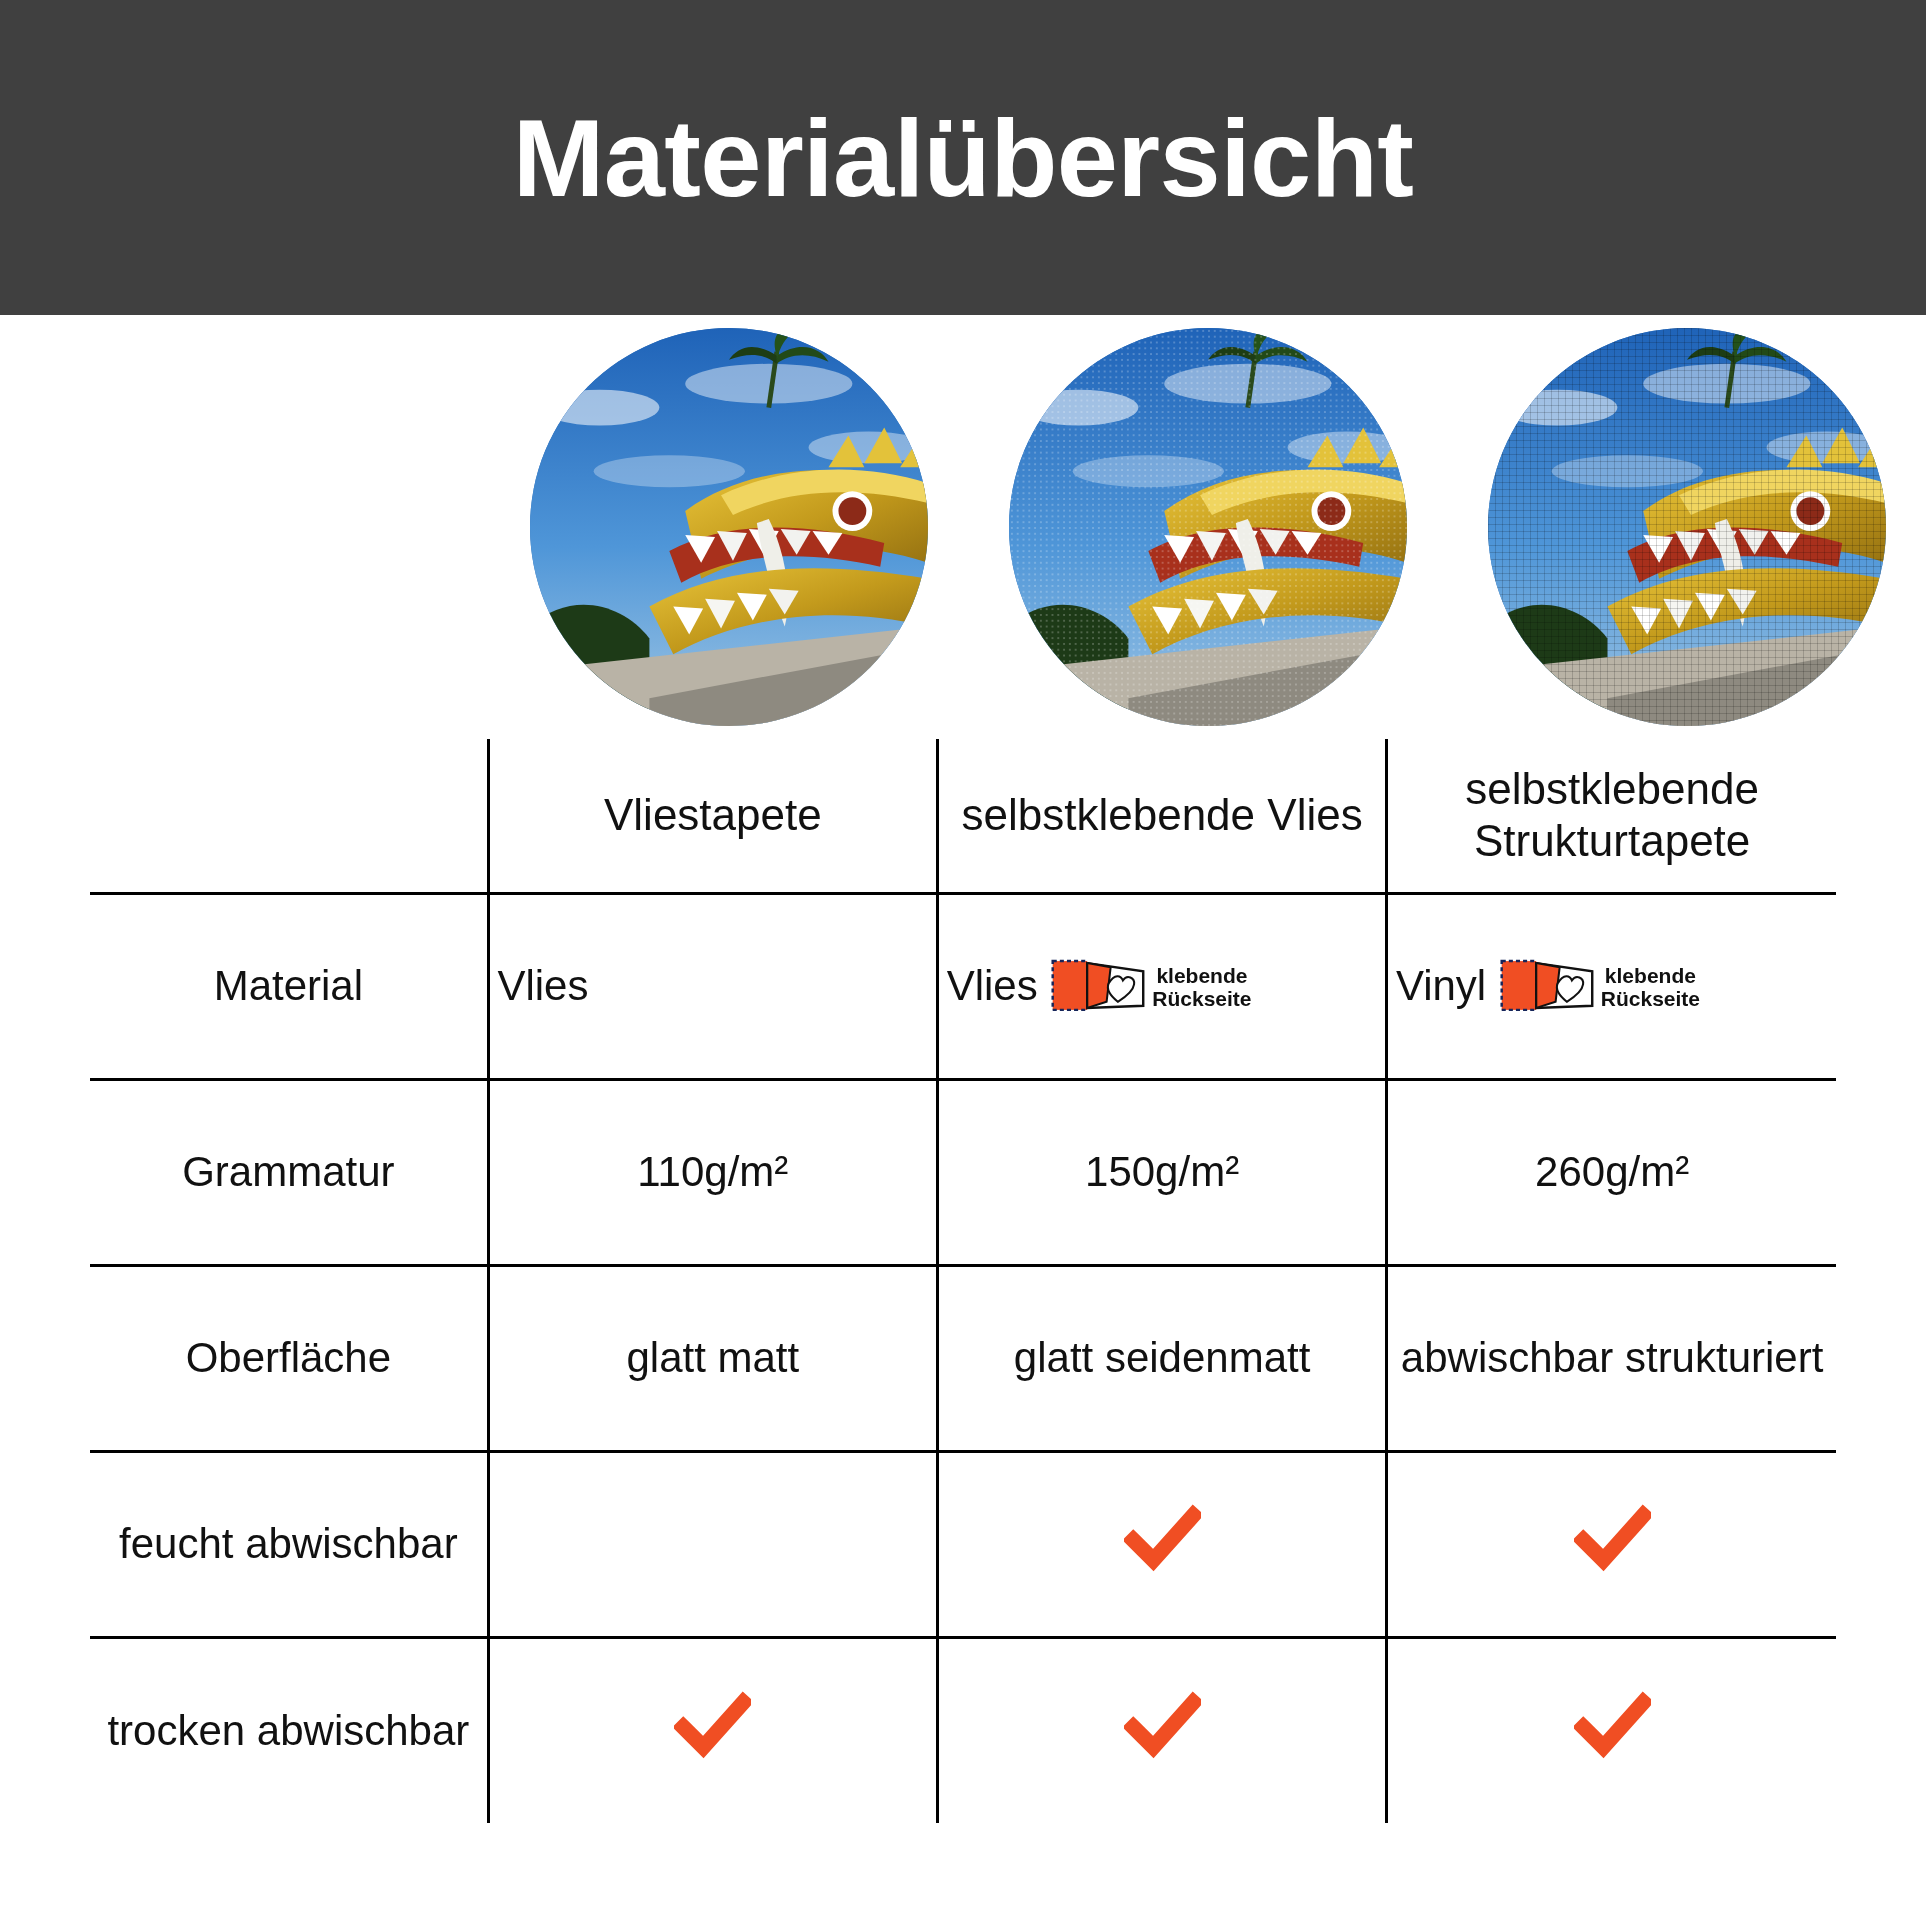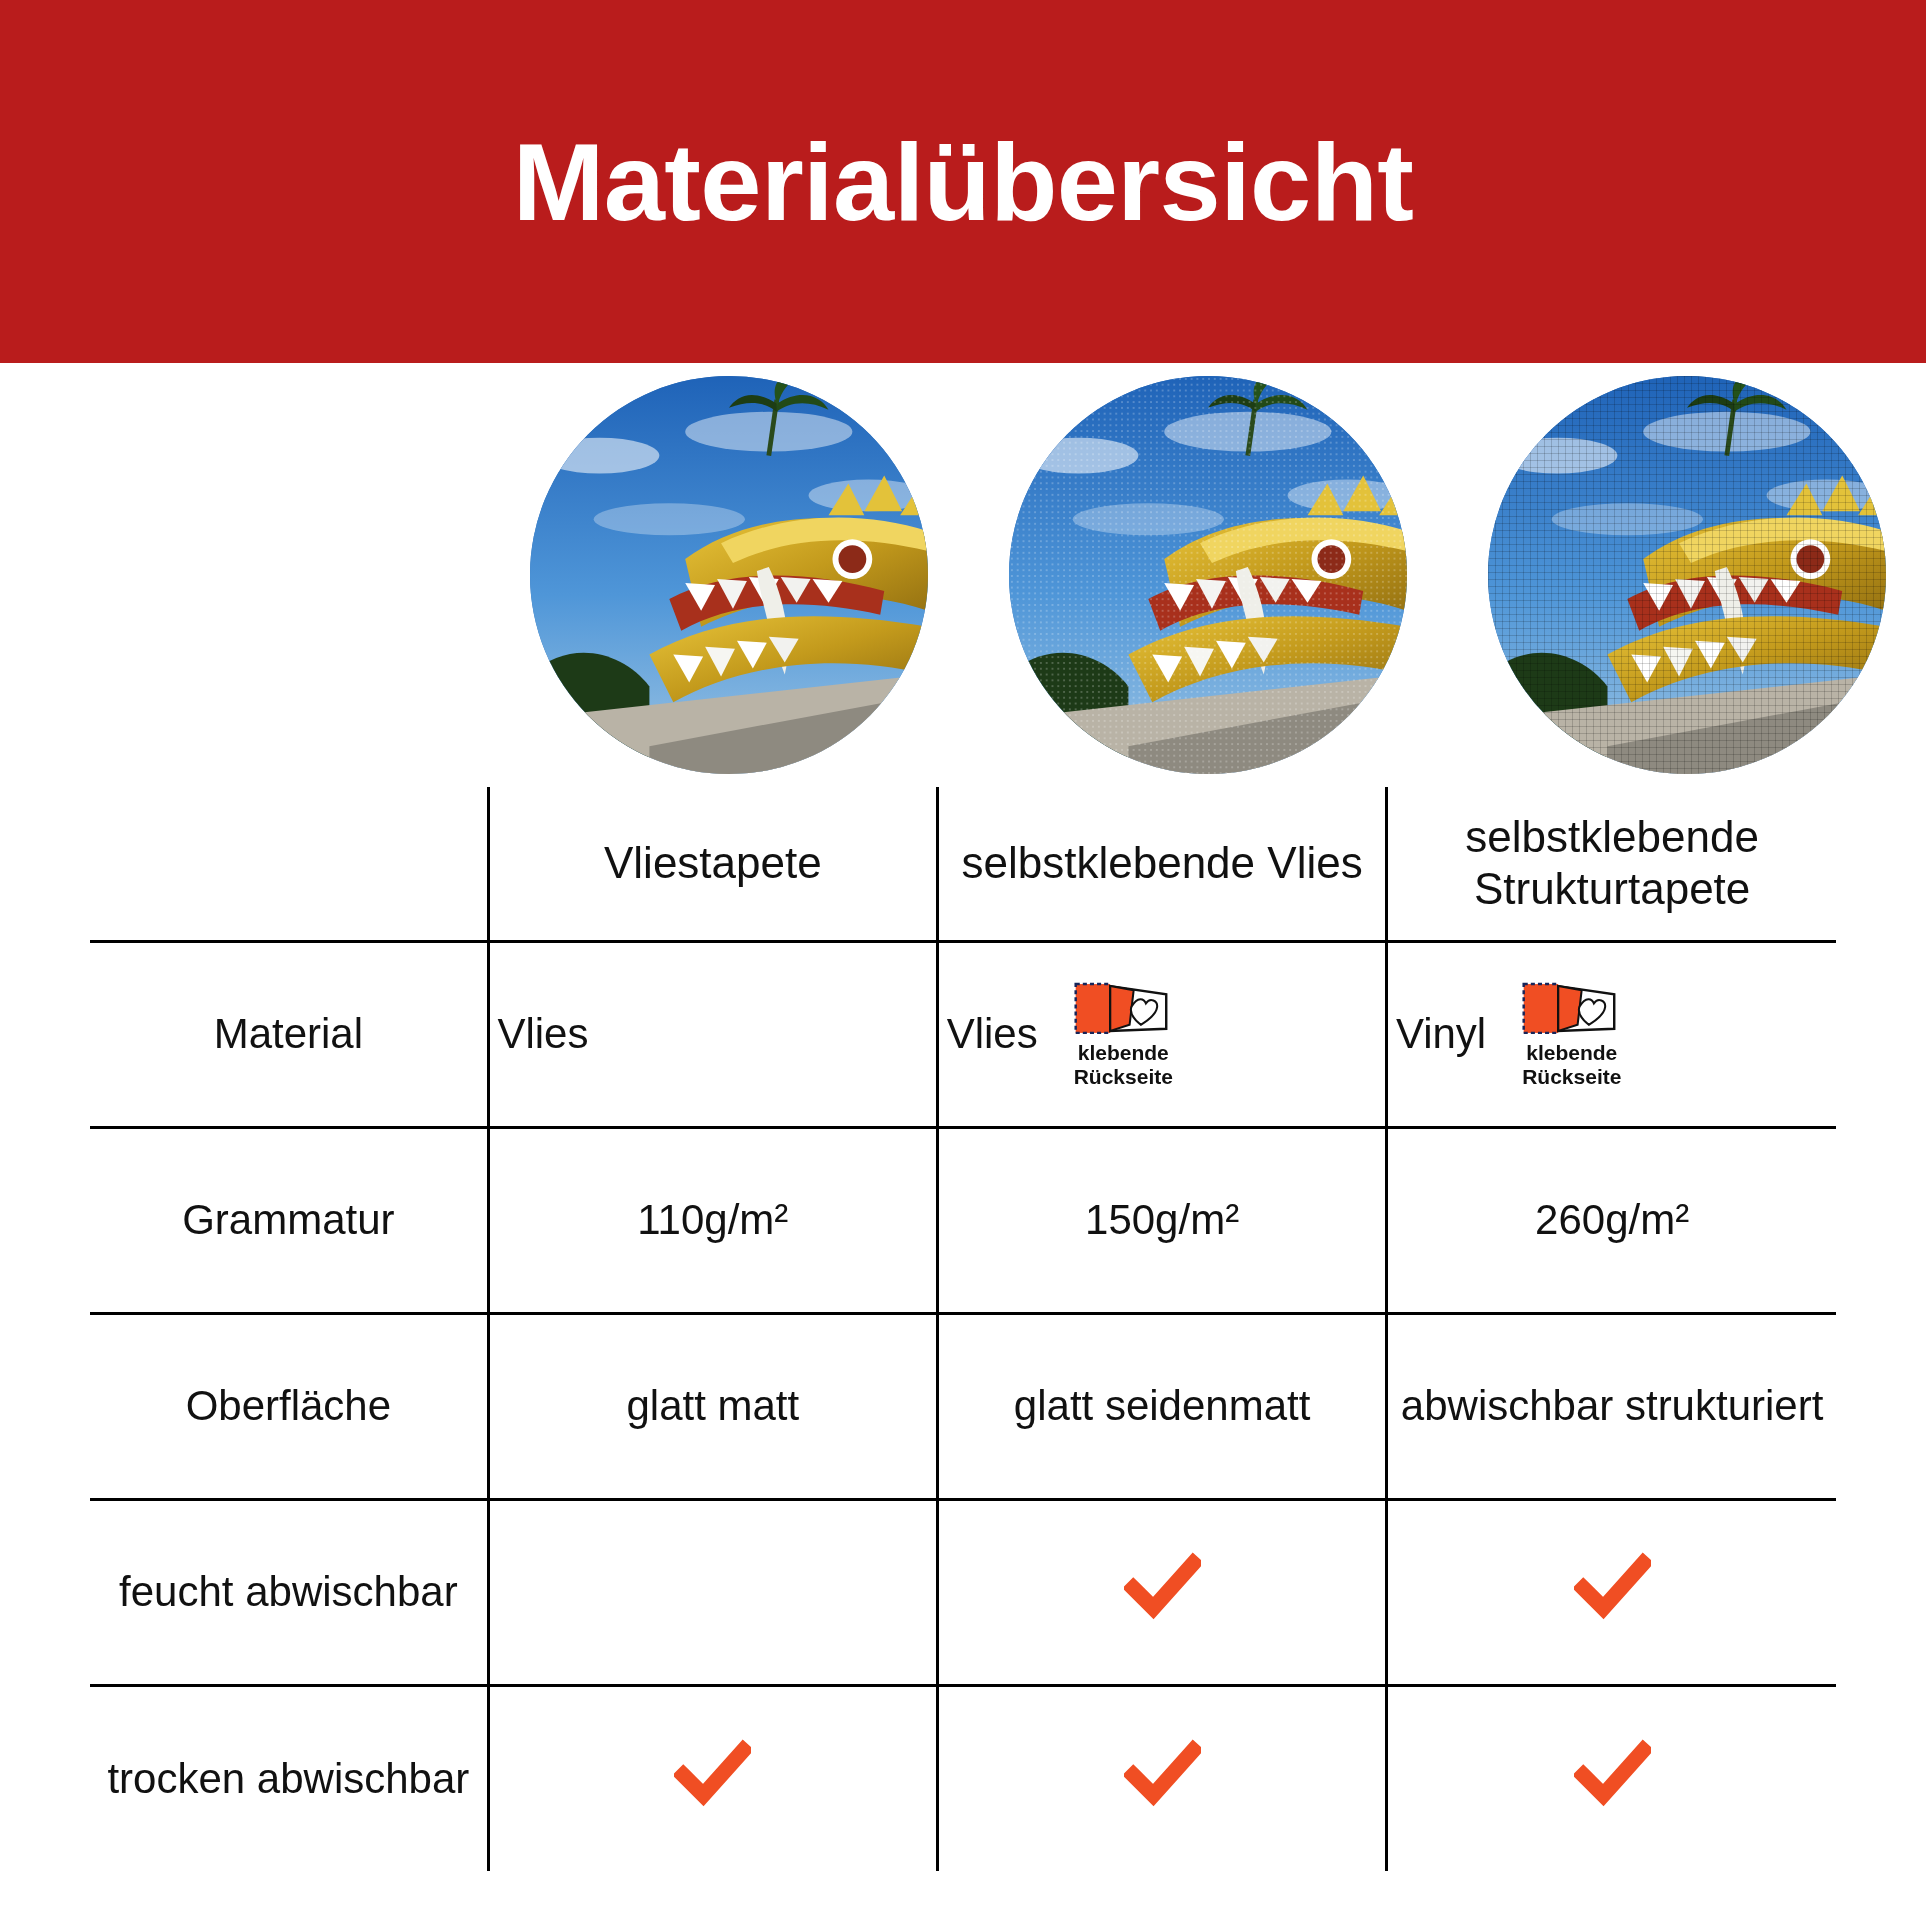--- a/index.html
+++ b/index.html
@@ -11,22 +11,22 @@
     width: 1926px;
     height: 1926px;
     font-family: "Liberation Sans", sans-serif;
     color: #111111;
     overflow: hidden;
   }
 
   
   .header-band {
     width: 100%;
-    height: 363px;
-    background: #b91c1c;
+    height: 315px;
+    background: #404040;
     display: flex;
     align-items: center;
     justify-content: center;
     box-sizing: border-box;
   }
   .header-title {
     color: #ffffff;
     font-size: 110px;
     font-weight: bold;
     letter-spacing: -0.6px;
@@ -139,21 +139,21 @@
     align-items: center;
     justify-content: flex-start;
     gap: 11.6px;
     width: 100%;
   }
   .cell-text { white-space: nowrap; }
 
   
   .badge {
     display: flex;
-    flex-direction: column;
+    flex-direction: row;
     align-items: center;
     width: 148px;
     flex: none;
   }
   .badge-icon {
     width: 103px;
     height: 59px;
     position: relative;
   }
   .badge-label {

